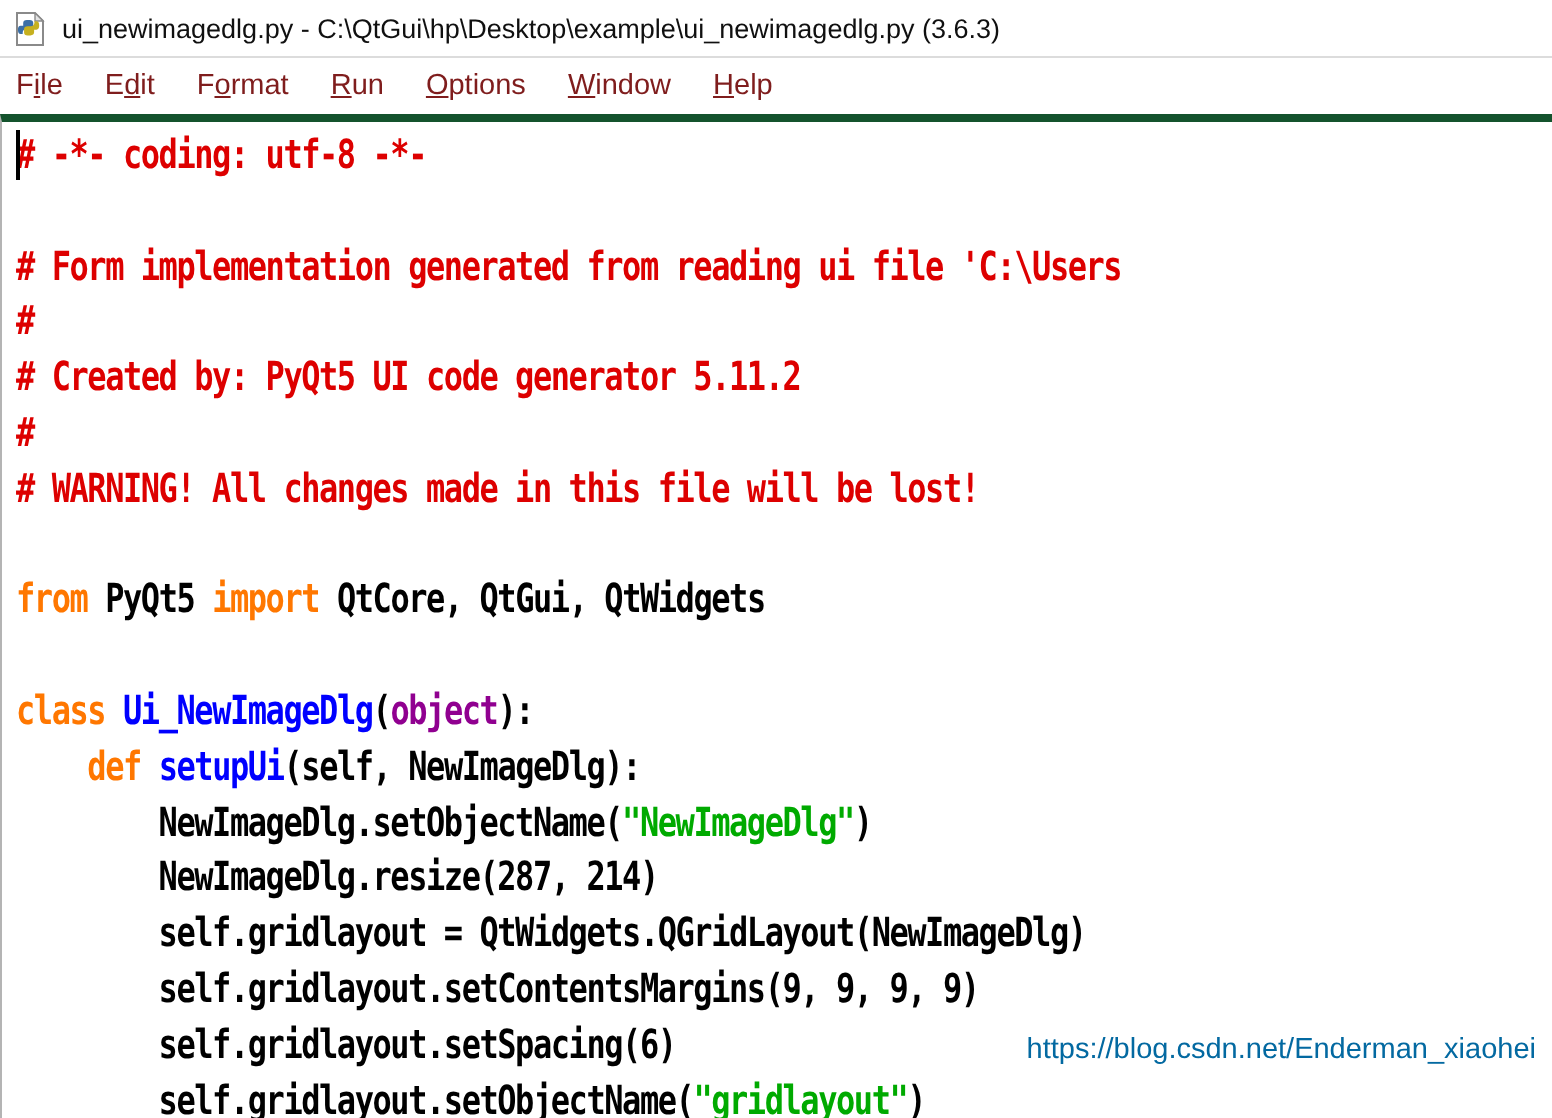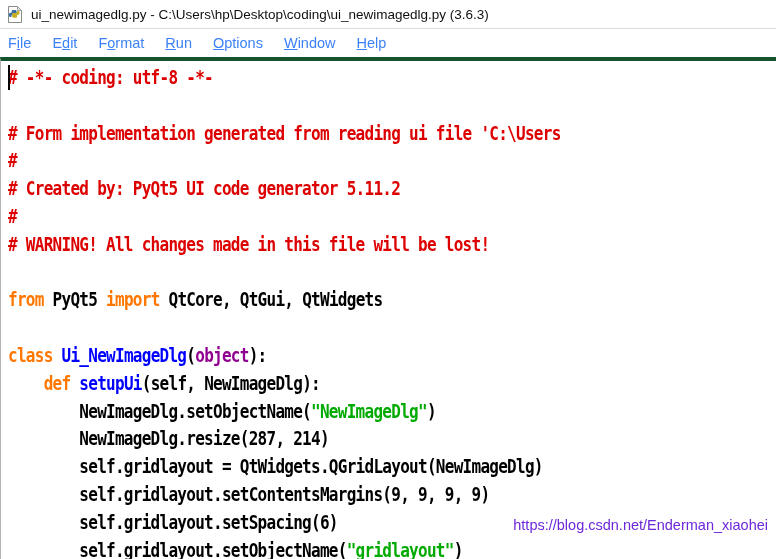--- a/index.html
+++ b/index.html
@@ -56,21 +56,21 @@
     min-height: 29px;
     background: #ffffff;
     border-top: 1px solid #dcdcdc;
     display: flex;
     align-items: center;
     padding-left: 8px;
     box-sizing: border-box;
   }
   .menu-item {
     font-size: 14.5px;
-    color: #3b82f6;
+    color: #7f1d1d;
     margin-right: 21px;
     white-space: nowrap;
     cursor: default;
     line-height: 1;
   }
   .menu-item .accel {
     text-decoration: underline;
     text-underline-offset: 1px;
   }
 
@@ -125,41 +125,41 @@
     background: #000000;
   }
 
   
   #watermark {
     position: absolute;
     right: 8px;
     bottom: 26px;
     font-family: "Liberation Sans", sans-serif;
     font-size: 14.5px;
-    color: #6d28d9;
+    color: #0369a1;
     white-space: nowrap;
     pointer-events: none;
     user-select: none;
   }
 </style>
 </head>
 <body>
 
 <div id="app-window">
 
   <div id="title-bar">
     <span id="app-icon">
       <svg width="17" height="17" viewBox="0 0 17 17" xmlns="http://www.w3.org/2000/svg">
         <path d="M1.5 0.5 H10.5 L14.5 4.5 V16.5 H1.5 Z" fill="#ffffff" stroke="#8a8a8a" stroke-width="1"></path>
         <path d="M10.5 0.5 L14.5 4.5 H10.5 Z" fill="#e4e4e4" stroke="#8a8a8a" stroke-width="0.7"></path>
         <path d="M4 5.5 c0-1.2 0.7-1.8 2.2-1.8 h1.6 c1.4 0 2.1 0.6 2.1 1.7 V7.4 c0 1.1 -0.7 1.7 -2.1 1.7 H6.1 c-1.6 0 -2.4 0.8 -2.4 2.2 V12 H2.5 c-1.1 0 -1.6 -0.9 -1.6 -2.5 0 -1.6 0.5 -2.4 1.6 -2.4 H4 Z" fill="#3b6fa6" transform="translate(1.2,0.8) scale(0.85)"></path>
         <path d="M13 11.5 c0 1.2 -0.7 1.8 -2.2 1.8 H9.2 c-1.4 0 -2.1 -0.6 -2.1 -1.7 V9.6 c0 -1.1 0.7 -1.7 2.1 -1.7 h1.6 c1.6 0 2.4 -0.8 2.4 -2.2 V5 h1.2 c1.1 0 1.6 0.9 1.6 2.5 0 1.6 -0.5 2.4 -1.6 2.4 H13 Z" fill="#c6b01f" transform="translate(-1.0,0.4) scale(0.85)"></path>
       </svg>
     </span>
-    <span id="title-text">ui_newimagedlg.py - C:\Users\hp\Desktop\coding\ui_newimagedlg.py (3.6.3)</span>
+    <span id="title-text">ui_newimagedlg.py - C:\QtGui\hp\Desktop\example\ui_newimagedlg.py (3.6.3)</span>
   </div>
 
   <div id="menu-bar">
     <span class="menu-item">F<span class="accel">i</span>le</span>
     <span class="menu-item">E<span class="accel">d</span>it</span>
     <span class="menu-item">F<span class="accel">o</span>rmat</span>
     <span class="menu-item"><span class="accel">R</span>un</span>
     <span class="menu-item"><span class="accel">O</span>ptions</span>
     <span class="menu-item"><span class="accel">W</span>indow</span>
     <span class="menu-item"><span class="accel">H</span>elp</span>

